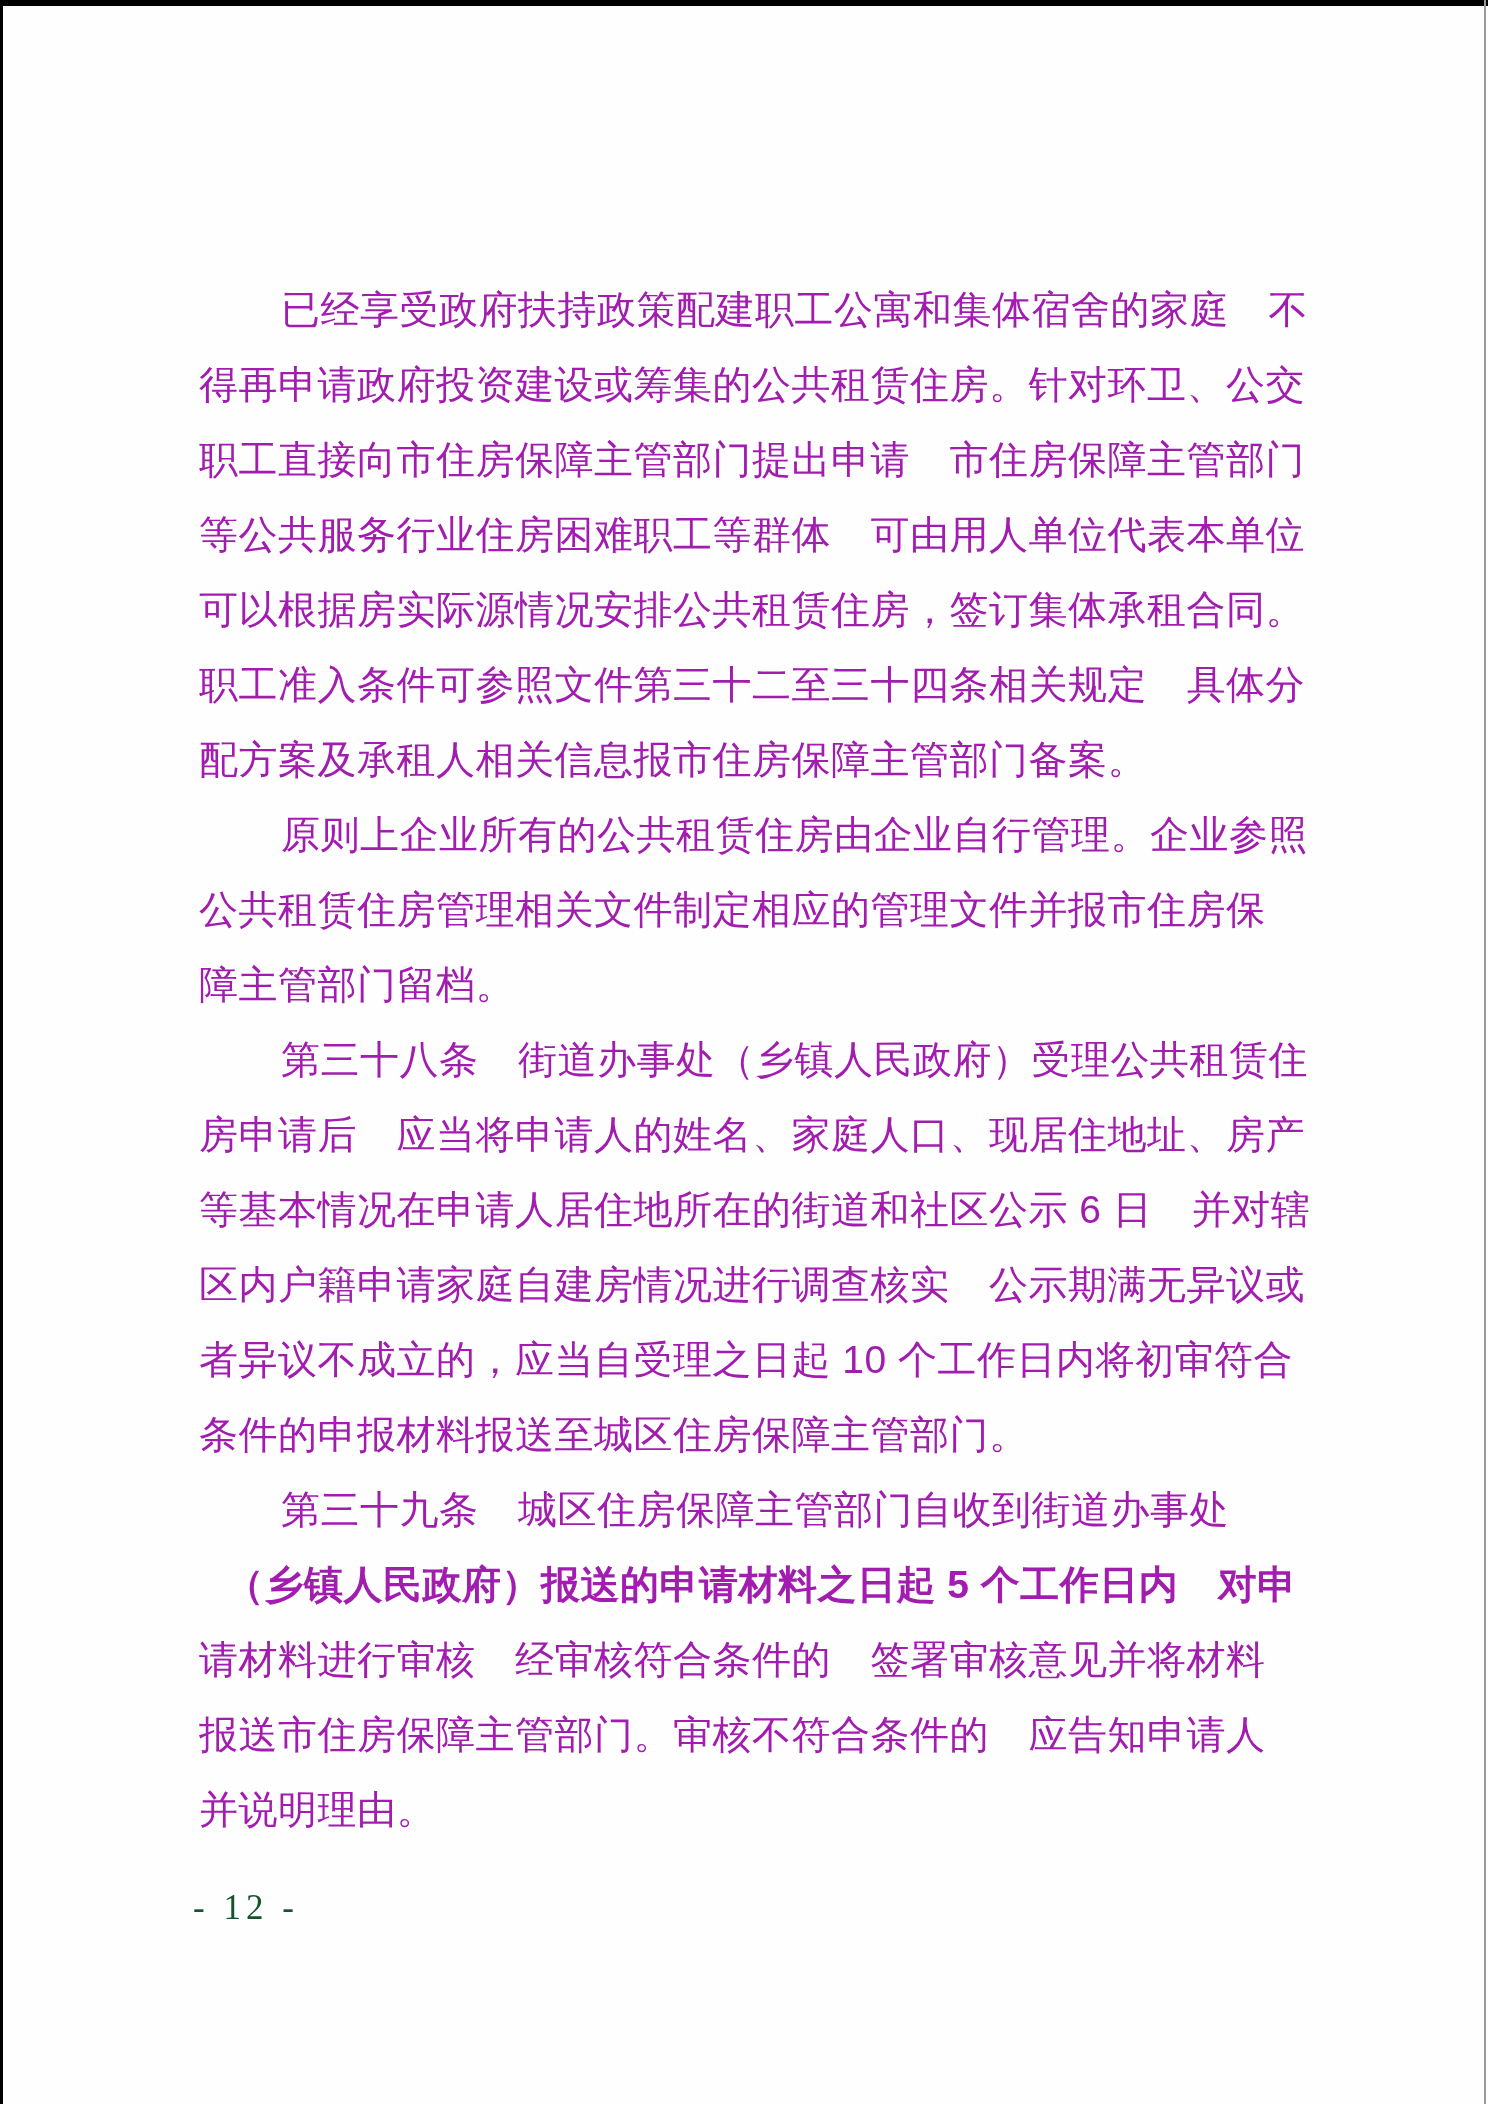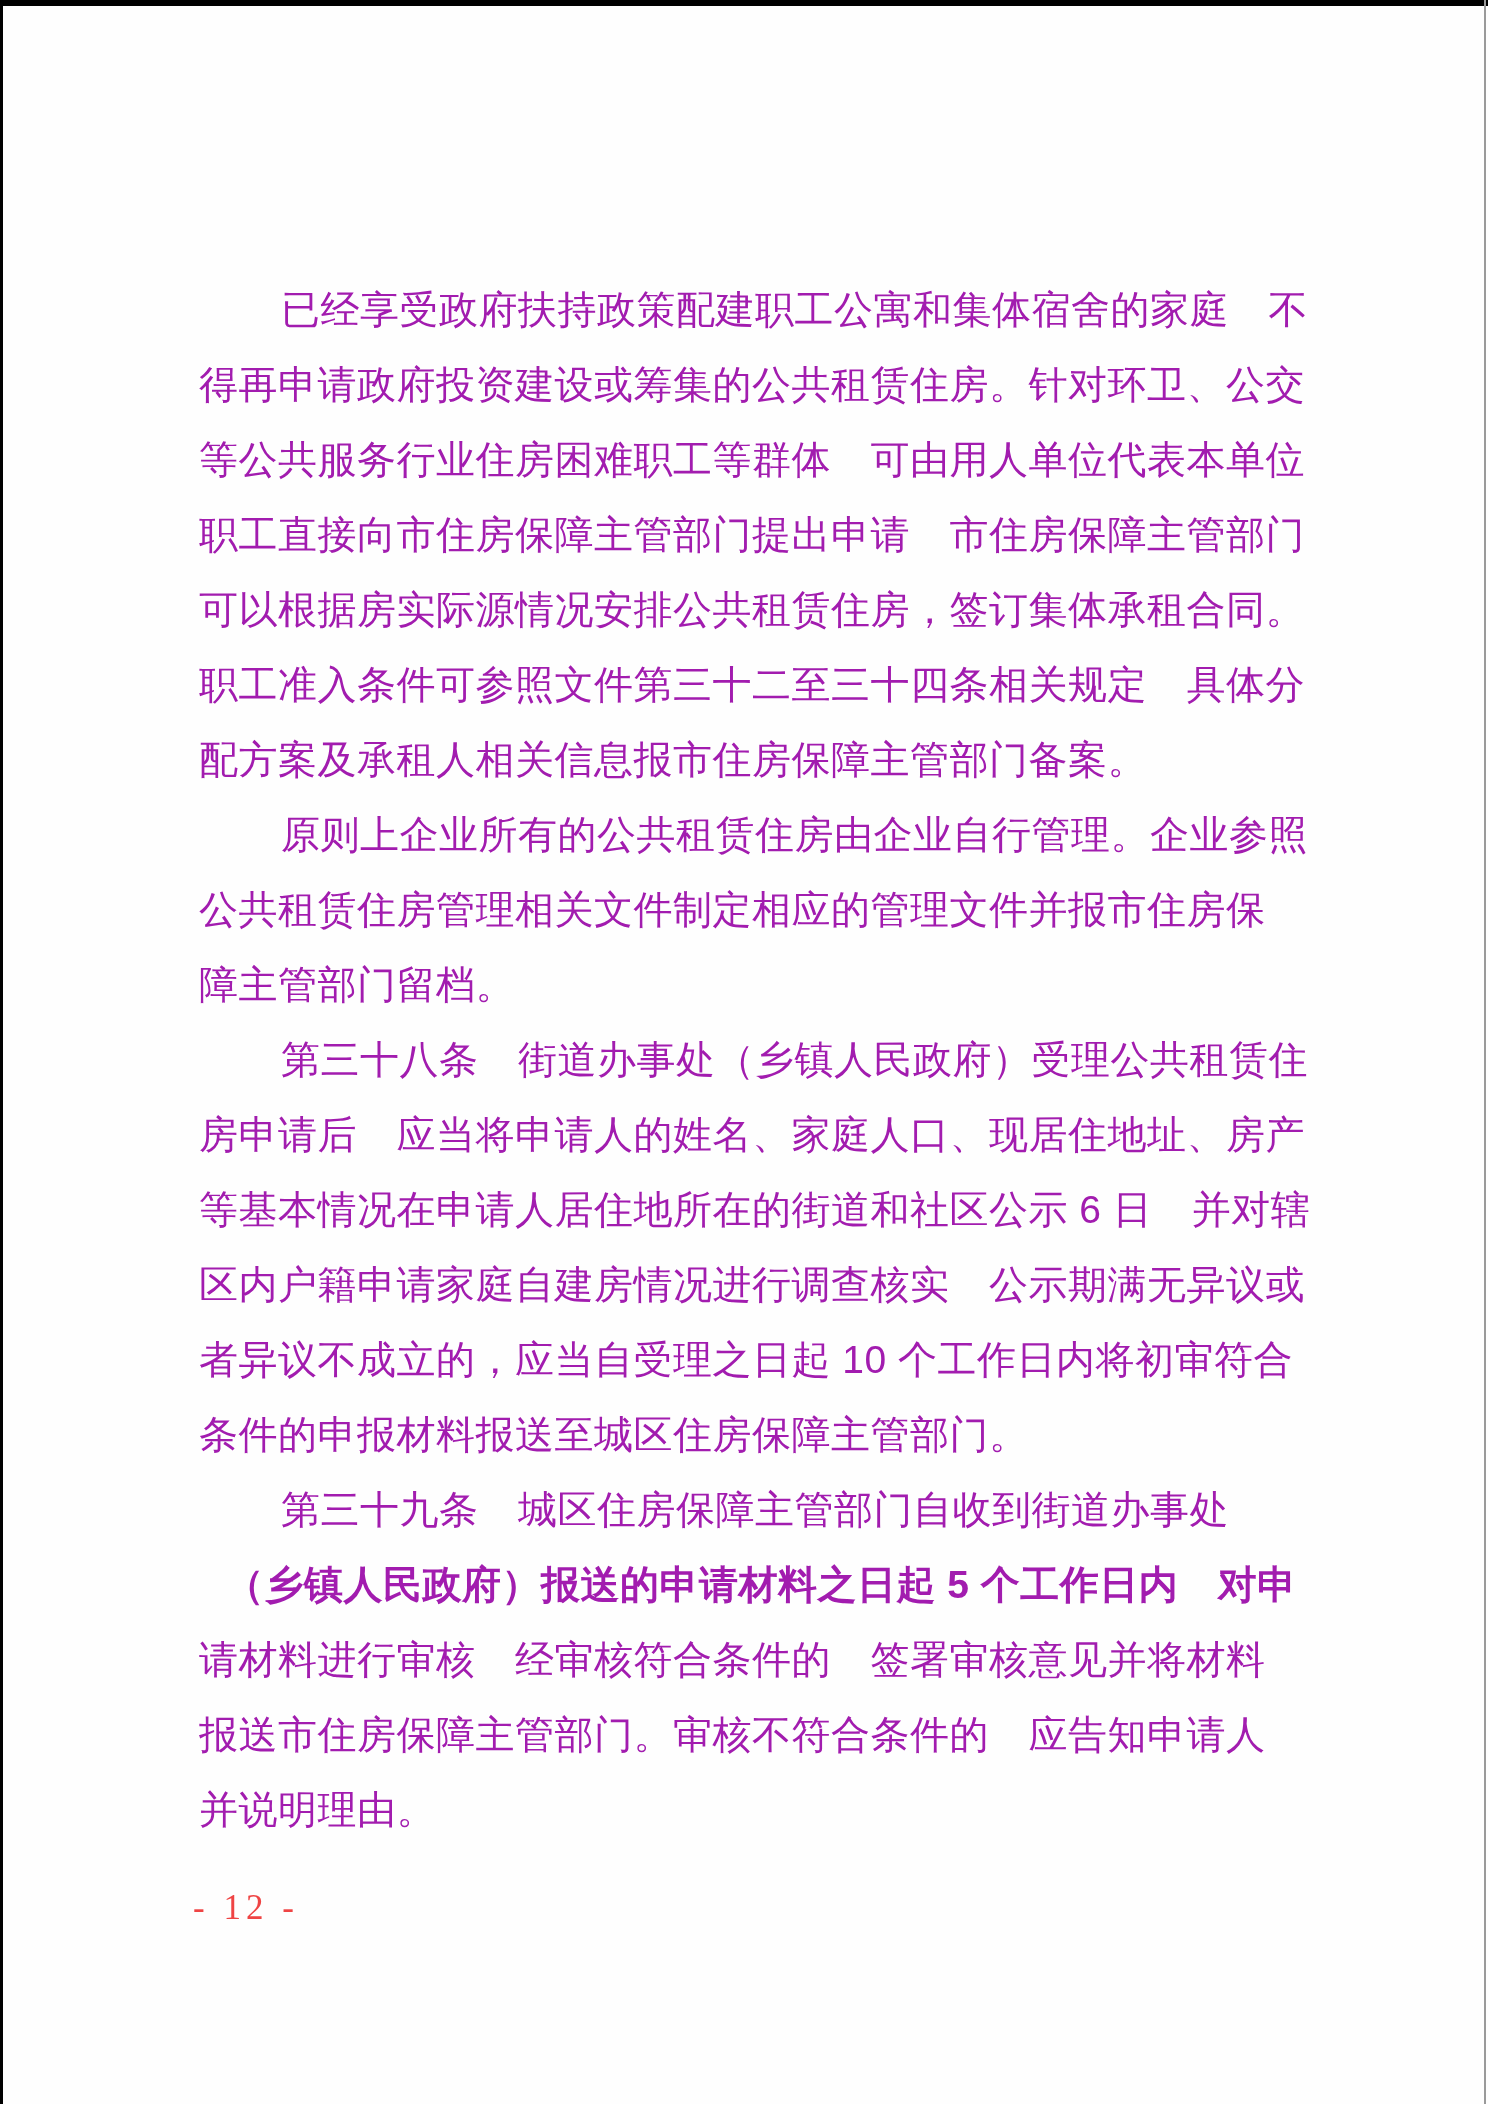--- a/index.html
+++ b/index.html
@@ -51,37 +51,37 @@
   }
   .doc-line.indent-para { text-indent: 82px; }
   .doc-line.indent-paren { text-indent: 26px; font-weight: bold; }
   .page-number {
     position: absolute;
     left: 193px;
     top: 1888px;
     font-family: "Liberation Serif", serif;
     font-size: 35px;
     letter-spacing: 5px;
-    color: #ef4444;
+    color: #14532d;
   }
 </style>
 </head>
 <body>
 
 <div class="page">
   <div class="edge-top"></div>
   <div class="edge-left"></div>
   <div class="edge-right"></div>
 
   <div class="textblock">
 
   <div class="doc-line indent-para">已经享受政府扶持政策配建职工公寓和集体宿舍的家庭　不</div>
       <div class="doc-line">得再申请政府投资建设或筹集的公共租赁住房。针对环卫、公交</div>
+      <div class="doc-line">职工直接向市住房保障主管部门提出申请　市住房保障主管部门</div>
       <div class="doc-line">等公共服务行业住房困难职工等群体　可由用人单位代表本单位</div>
-      <div class="doc-line">职工直接向市住房保障主管部门提出申请　市住房保障主管部门</div>
       <div class="doc-line">可以根据房实际源情况安排公共租赁住房，签订集体承租合同。</div>
       <div class="doc-line">职工准入条件可参照文件第三十二至三十四条相关规定　具体分</div>
       <div class="doc-line">配方案及承租人相关信息报市住房保障主管部门备案。</div>
       <div class="doc-line indent-para">原则上企业所有的公共租赁住房由企业自行管理。企业参照</div>
       <div class="doc-line">公共租赁住房管理相关文件制定相应的管理文件并报市住房保</div>
       <div class="doc-line">障主管部门留档。</div>
       <div class="doc-line indent-para">第三十八条　街道办事处（乡镇人民政府）受理公共租赁住</div>
       <div class="doc-line">房申请后　应当将申请人的姓名、家庭人口、现居住地址、房产</div>
       <div class="doc-line">等基本情况在申请人居住地所在的街道和社区公示 6 日　并对辖</div>
       <div class="doc-line">区内户籍申请家庭自建房情况进行调查核实　公示期满无异议或</div>

